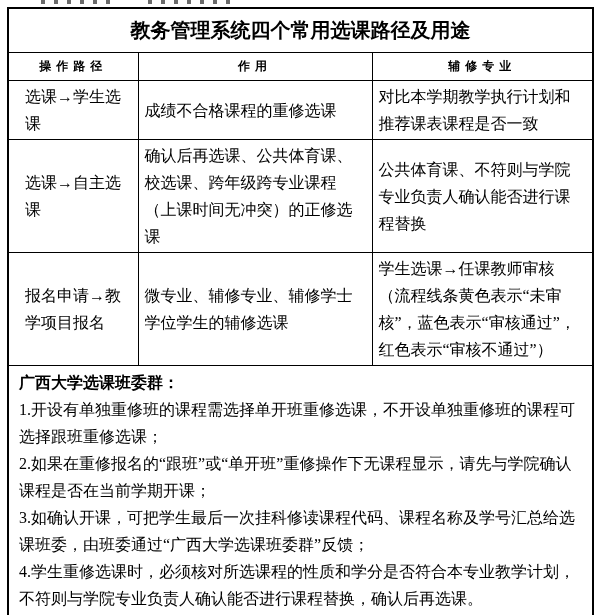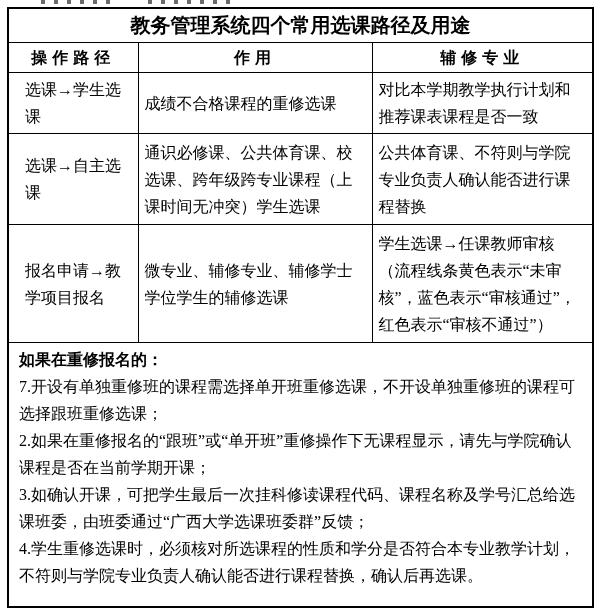--- a/index.html
+++ b/index.html
@@ -35,26 +35,26 @@
     font-size: 16px;
     line-height: 27px;
     padding: 2px 6px;
     word-break: break-all;
   }
   td.title-cell {
     text-align: center;
     font-weight: bold;
     font-size: 20px;
     height: 33px;
-    padding: 0;
+    padding: 8px;
   }
   td.head-cell {
     text-align: center;
     font-weight: bold;
-    font-size: 16px;
+    font-size: 12px;
     letter-spacing: 5px;
     height: 27px;
     padding: 0;
   }
   td.path-col  { padding-left: 16px; }
   td.notes-cell {
     vertical-align: top;
     padding: 3px 10px 4px 10px;
     height: 240px;
   }
@@ -92,35 +92,35 @@
     </tr>
 
     <tr class="r1">
       <td class="path-col">选课→学生选课</td>
       <td>成绩不合格课程的重修选课</td>
       <td>对比本学期教学执行计划和推荐课表课程是否一致</td>
     </tr>
 
     <tr class="r2">
       <td class="path-col">选课→自主选课</td>
-      <td>通识必修课、公共体育课、校选课、跨年级跨专业课程（上课时间无冲突）学生选课</td>
+      <td>确认后再选课、公共体育课、校选课、跨年级跨专业课程（上课时间无冲突）的正修选课</td>
       <td>公共体育课、不符则与学院专业负责人确认能否进行课程替换</td>
     </tr>
 
 
     <tr class="r4">
       <td class="path-col">报名申请→教学项目报名</td>
       <td>微专业、辅修专业、辅修学士学位学生的辅修选课</td>
       <td>学生选课→任课教师审核（流程线条黄色表示“未审核”，蓝色表示“审核通过”，红色表示“审核不通过”）</td>
     </tr>
 
     <tr>
       <td class="notes-cell" colspan="3">
-        <div class="notes-heading">如果在重修报名的：</div>
-        <div class="note-item">7.开设有单独重修班的课程需选择单开班重修选课，不开设单独重修班的课程可选择跟班重修选课；</div>
+        <div class="notes-heading">广西大学选课班委群：</div>
+        <div class="note-item">1.开设有单独重修班的课程需选择单开班重修选课，不开设单独重修班的课程可选择跟班重修选课；</div>
         <div class="note-item">2.如果在重修报名的“跟班”或“单开班”重修操作下无课程显示，请先与学院确认课程是否在当前学期开课；</div>
         <div class="note-item">3.如确认开课，可把学生最后一次挂科修读课程代码、课程名称及学号汇总给选课班委，由班委通过“广西大学选课班委群”反馈；</div>
         <div class="note-item">4.学生重修选课时，必须核对所选课程的性质和学分是否符合本专业教学计划，不符则与学院专业负责人确认能否进行课程替换，确认后再选课。</div>
       </td>
     </tr>
   </tbody>
     </table>
 </div>
 
 </body></html>

